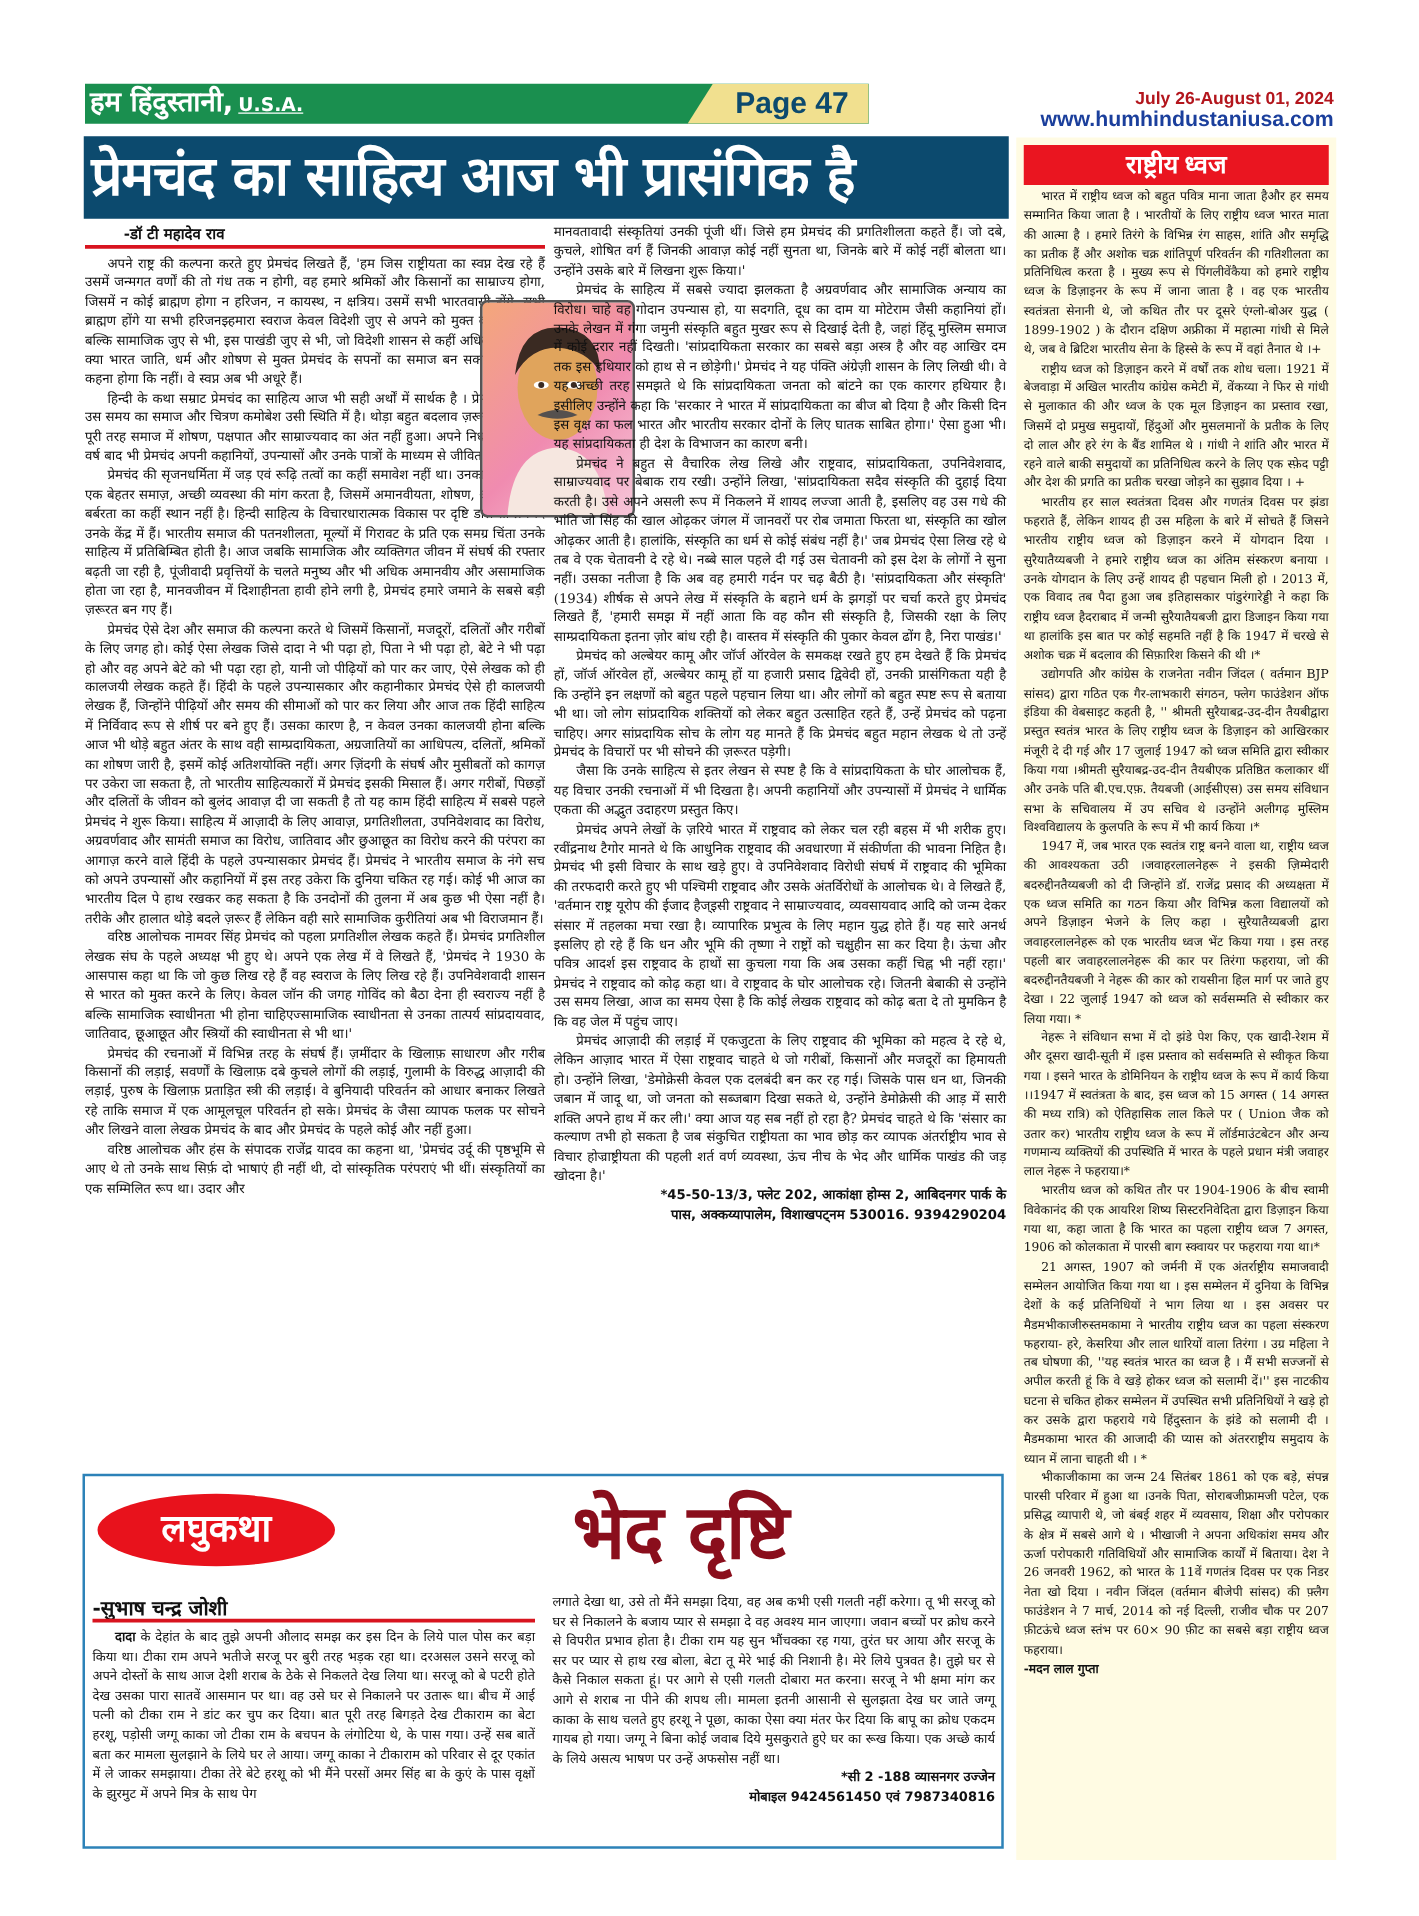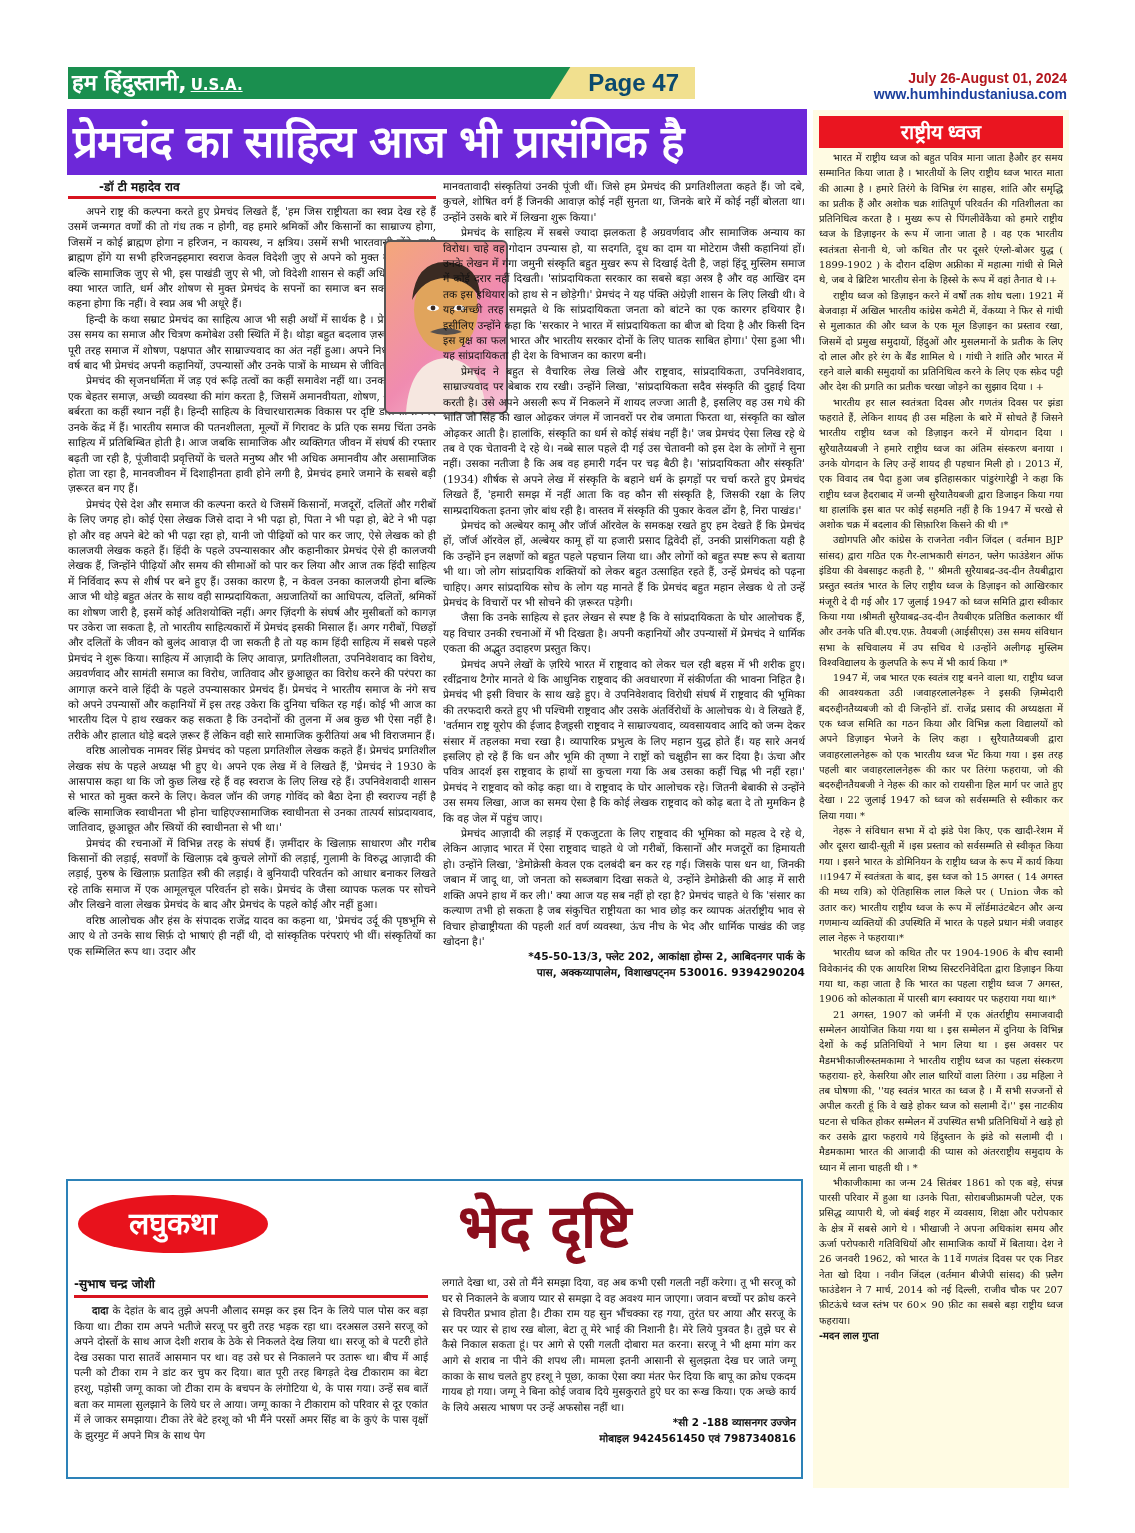--- a/index.html
+++ b/index.html
@@ -10,23 +10,23 @@
   .masthead .paper-name { position:absolute; left:4px; top:2px; color:#fff;
               font-family:"DejaVu Sans", sans-serif; font-weight:bold; font-size:22px; line-height:28px; }
   .masthead .paper-name .usa { font-size:15px; margin-left:4px;text-decoration:underline; }
   .page-tab { position:absolute; left:550px; top:67px; width:145px; height:32px;
               background:#f1e08f; clip-path:polygon(14% 0,100% 0,100% 100%,0 100%); }
   .page-tab span { position:absolute; right:16px; top:2px; font-family:"Liberation Sans",sans-serif;
               font-weight:bold; font-size:24px; color:#0c4a6e; line-height:28px; }
   .issue-date { position:absolute; right:68px; top:70px; color:#b3161d;
               font-family:"Liberation Sans",sans-serif; font-weight:bold; font-size:14px; text-align:right; }
   .site-url { position:absolute; right:68px; top:86px; color:#1b3f9c;
-              font-family:"Liberation Sans",sans-serif; font-weight:bold; font-size:14px; text-align:right; }
+              font-family:"Liberation Sans",sans-serif; font-weight:bold; font-size:17px; text-align:right; }
   .headline { position:absolute; left:67px; top:109px; width:740px; height:66px;
-              background:#6d28d9; color:#fff; font-family:"DejaVu Sans",sans-serif;
+              background:#0c4a6e; color:#fff; font-family:"DejaVu Sans",sans-serif;
               font-weight:bold; font-size:44px; line-height:66px; padding-left:6px; box-sizing:border-box;
               white-space:nowrap; overflow:hidden; letter-spacing:-1px; }
   .byline { position:absolute; left:70px; top:178px; font-family:"DejaVu Sans",sans-serif;
             font-weight:bold; font-size:12px;margin-left:29px; }
   .red-rule { position:absolute; height:3px; background:#d8141f; }
   .col { position:absolute; font-size:10.6px; line-height:15.4px; text-align:justify; }
   .col p { margin:0; text-indent:18px; }
   .portrait { position:absolute; left:384px; top:240px; width:120px; height:170px;
               border:2px solid #555; border-radius:6px; overflow:hidden;
               background:linear-gradient(135deg,#f4a77a 0%,#f08bb0 55%,#f7c7d9 100%); }
@@ -39,21 +39,21 @@
   .sidebar-body p { margin:0; text-indent:14px; }
   .sidebar-author { text-align:left; font-weight:bold; font-family:"DejaVu Sans",sans-serif; }
   .story-box { position:absolute; left:66px; top:1179px; width:737px; height:300px;
             border:2px solid #2d82b8; box-sizing:border-box; background:#fff;padding-left:41px; }
   .story-label { position:absolute; left:10px; top:14px; width:190px; height:58px; border-radius:50%;
             background:#e8121c; color:#fff; text-align:center; font-family:"DejaVu Sans",sans-serif;
             font-weight:bold; font-size:30px; line-height:58px; }
   .story-title { position:absolute; left:390px; top:0px; font-family:"DejaVu Sans",sans-serif;
             font-weight:bold; font-size:60px; color:#8a0e1c; line-height:90px; letter-spacing:-1px; }
   .story-author { position:absolute; left:6px; top:94px; font-family:"DejaVu Sans",sans-serif;
-            font-weight:bold; font-size:12px; }
+            font-weight:bold; font-size:16px; }
   .sign-off { text-align:right; font-weight:bold; font-family:"DejaVu Sans",sans-serif; }
 </style>
 </head>
 <body>
 
 <div class="masthead">
   <div class="paper-name">
     <span>हम हिंदुस्तानी,</span><span class="usa">U.S.A.</span>
   </div>
 </div>

